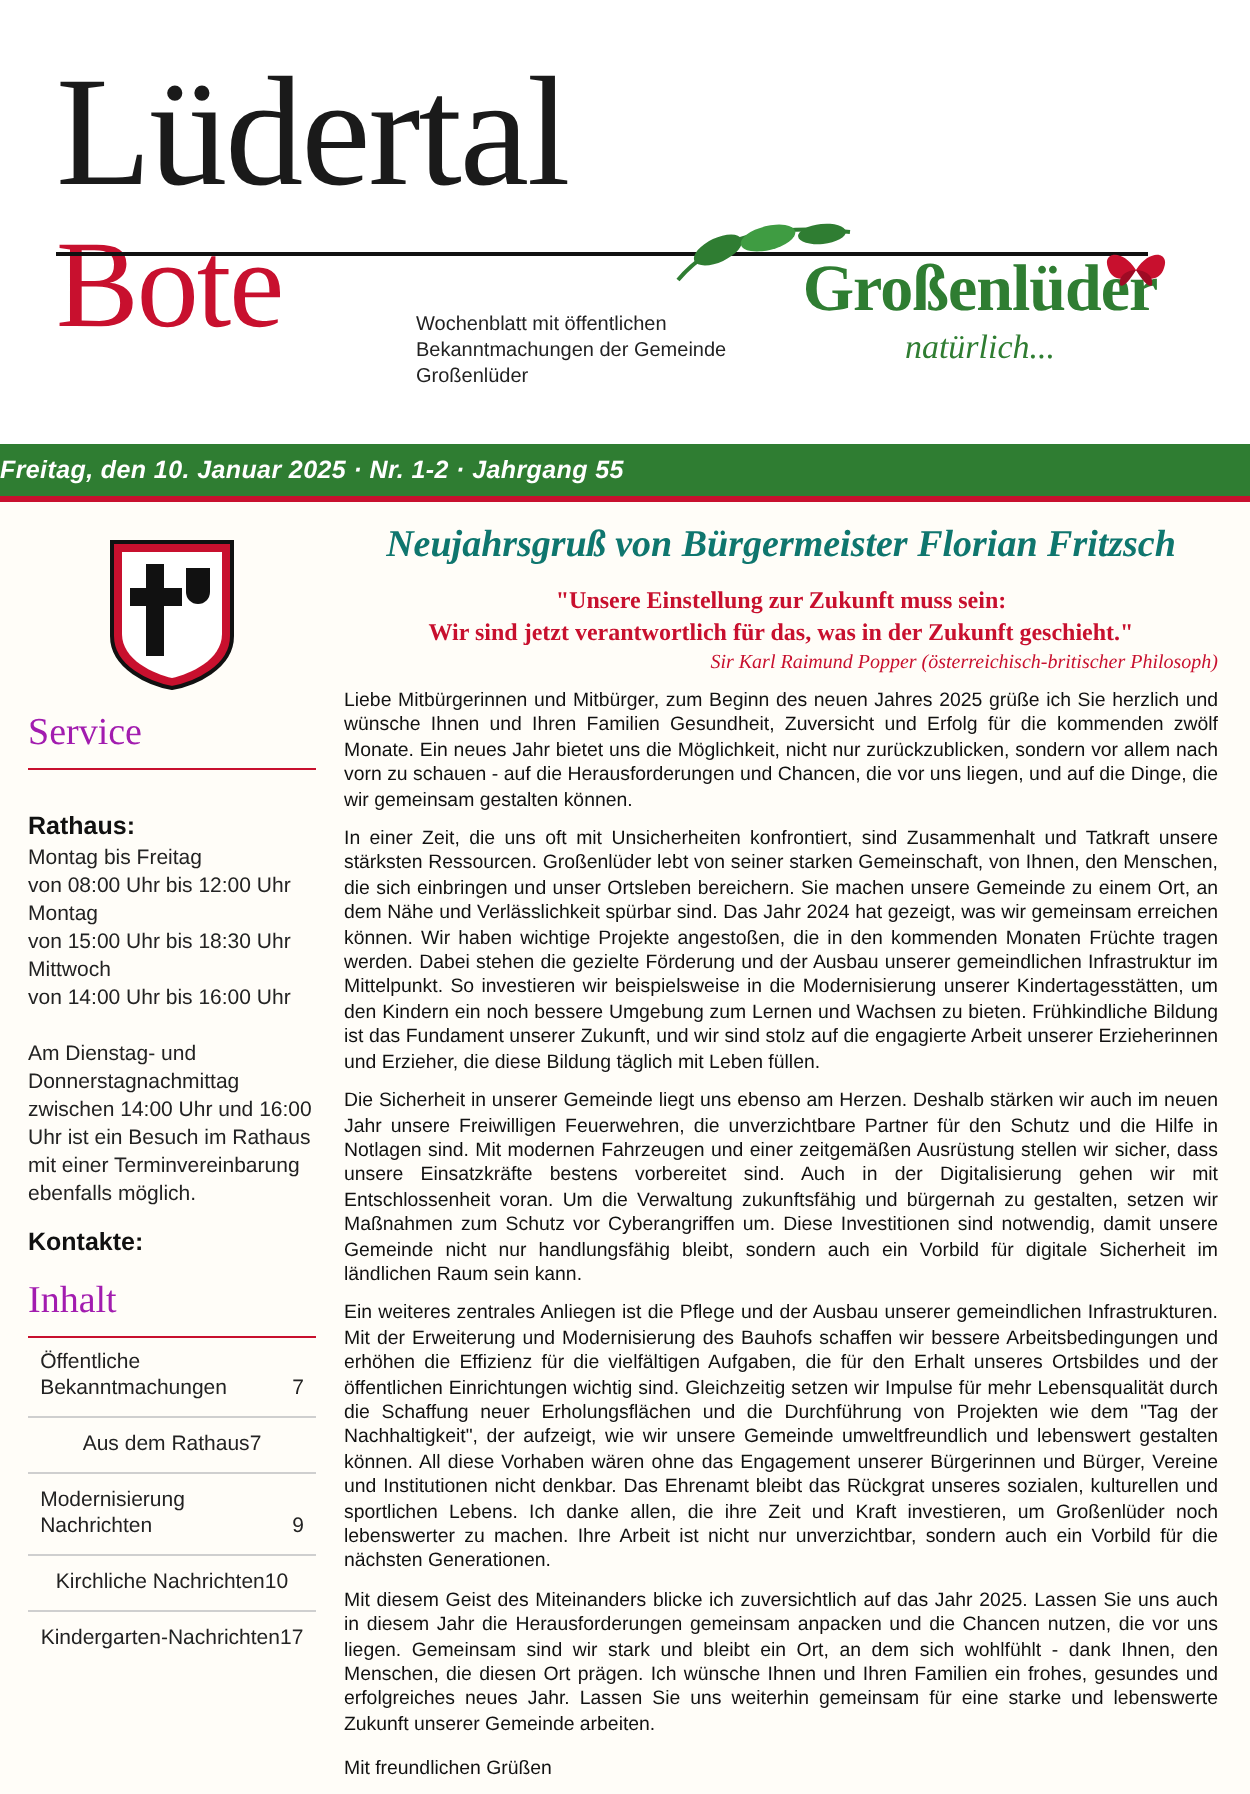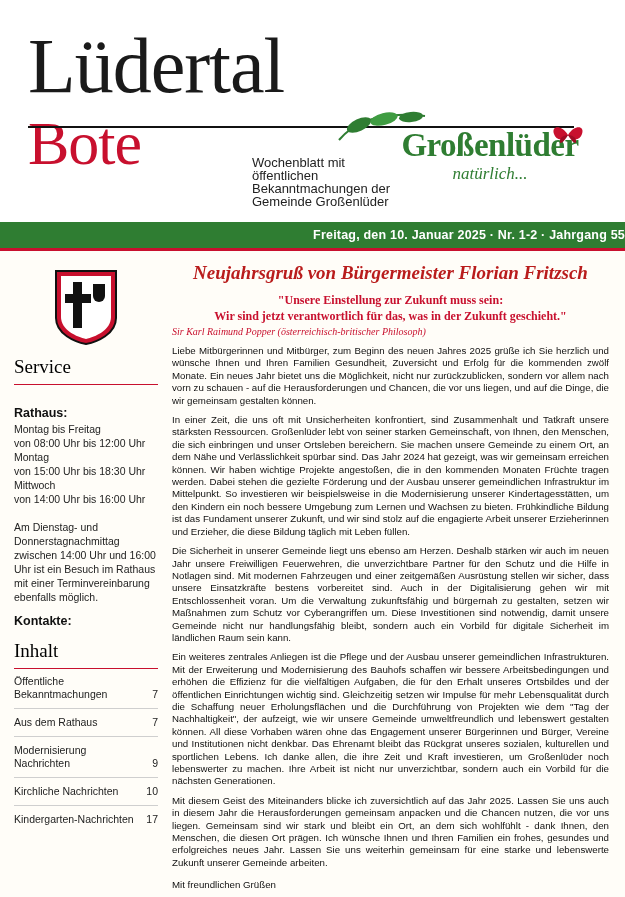--- a/index.html
+++ b/index.html
@@ -21,80 +21,80 @@
   }
   .title-sub{
     font-size:62px;line-height:66px;font-weight:400;color:#c8102e;
     font-family:"Liberation Serif", serif;margin-top:4px;letter-spacing:-1px;
   }
   .title-rule{
     position:absolute;left:28px;top:126px;width:546px;height:2px;background:#111;
   }
   .masthead-desc{
     position:absolute;left:208px;top:156px;width:160px;
-    font-size:13px;line-height:13px;color:#222;margin-left:44px;
+    font-size:10px;line-height:13px;color:#222;
   }
   
   .logo{position:absolute;right:26px;top:128px;width:218px;text-align:center;}
   .logo-word{
     font-family:"Liberation Serif", serif;
     font-size:33px;font-weight:700;color:#2f7d32;line-height:34px;letter-spacing:-0.5px;
   }
   .logo-tag{
     font-size:17px;color:#2f7d32;font-style:italic;margin-top:2px;
     font-family:"Liberation Serif", serif;
   }
   .logo-leaves{position:absolute;right:150px;top:-18px;width:120px;height:34px;}
   .butterfly{position:absolute;right:14px;top:-6px;}
 
   
   .issuebar{
     position:relative;height:26px;background:#2f7d32;color:#fff;
-    display:flex;align-items:center;justify-content:flex-end;
-    font-size:12.5px;font-weight:700;letter-spacing:.2px;
+    display:flex;align-items:center;justify-content:flex-start;
+    font-size:12.5px;font-weight:700;letter-spacing:.2px;font-style:italic;
   }
   .issuebar .redline{position:absolute;left:0;right:0;bottom:-3px;height:3px;background:#c8102e;}
 
   
   .content{position:relative;display:flex;padding-top:6px;}
   .col-left{width:166px;padding:4px 8px 0 14px;box-sizing:border-box;}
   .col-right{flex:1;padding:4px 16px 0 6px;box-sizing:border-box;}
 
   
   .crest-wrap{display:flex;justify-content:center;margin-top:10px;margin-bottom:10px;}
   .crest{width:66px;height:78px;}
 
   .sec-head{
-    color:#000000;font-size:19px;font-family:"Liberation Serif", serif;
+    color:#a21caf;font-size:19px;font-family:"Liberation Serif", serif;
     margin:8px 0 6px 0;
   }
   .sec-line{height:1px;background:#c8102e;margin-bottom:6px;}
   .blk-title{font-size:12.5px;font-weight:700;color:#111;margin:21px 0 2px;}
   .blk-text{font-size:10.5px;line-height:14px;color:#222;}
 
   .toc-row{
-    display:flex;justify-content:space-between;align-items:flex-end;
+    display:flex;justify-content:center;align-items:flex-end;
     font-size:10.5px;line-height:13px;color:#222;margin-bottom:7px;
   }
   .toc-label{max-width:126px;}
   .toc-page{font-size:10.5px;}
   .toc-sep{height:1px;background:#cfcfcf;margin:0 0 7px 0;}
 
   
   .art-title{
-    color:#b91c1c;font-family:"Liberation Serif", serif;font-style:italic;
+    color:#0f766e;font-family:"Liberation Serif", serif;font-style:italic;
     font-size:19px;font-weight:700;text-align:center;margin:4px 0 8px;
   }
   .quote{
     color:#c8102e;font-family:"Liberation Serif", serif;font-weight:700;
     font-size:12px;line-height:16px;text-align:center;
   }
   .quote-src{
     color:#c8102e;font-family:"Liberation Serif", serif;font-style:italic;
-    font-size:10px;text-align:left;margin-top:2px;margin-bottom:8px;
+    font-size:10px;text-align:right;margin-top:2px;margin-bottom:8px;
   }
   .para{
     font-size:9.7px;line-height:12.4px;text-align:justify;color:#111;margin-bottom:7px;
     hyphens:auto;
   }
   .sign{font-size:9.7px;line-height:12.4px;color:#111;margin-top:10px;}
 </style>
 </head>
 <body>
 

